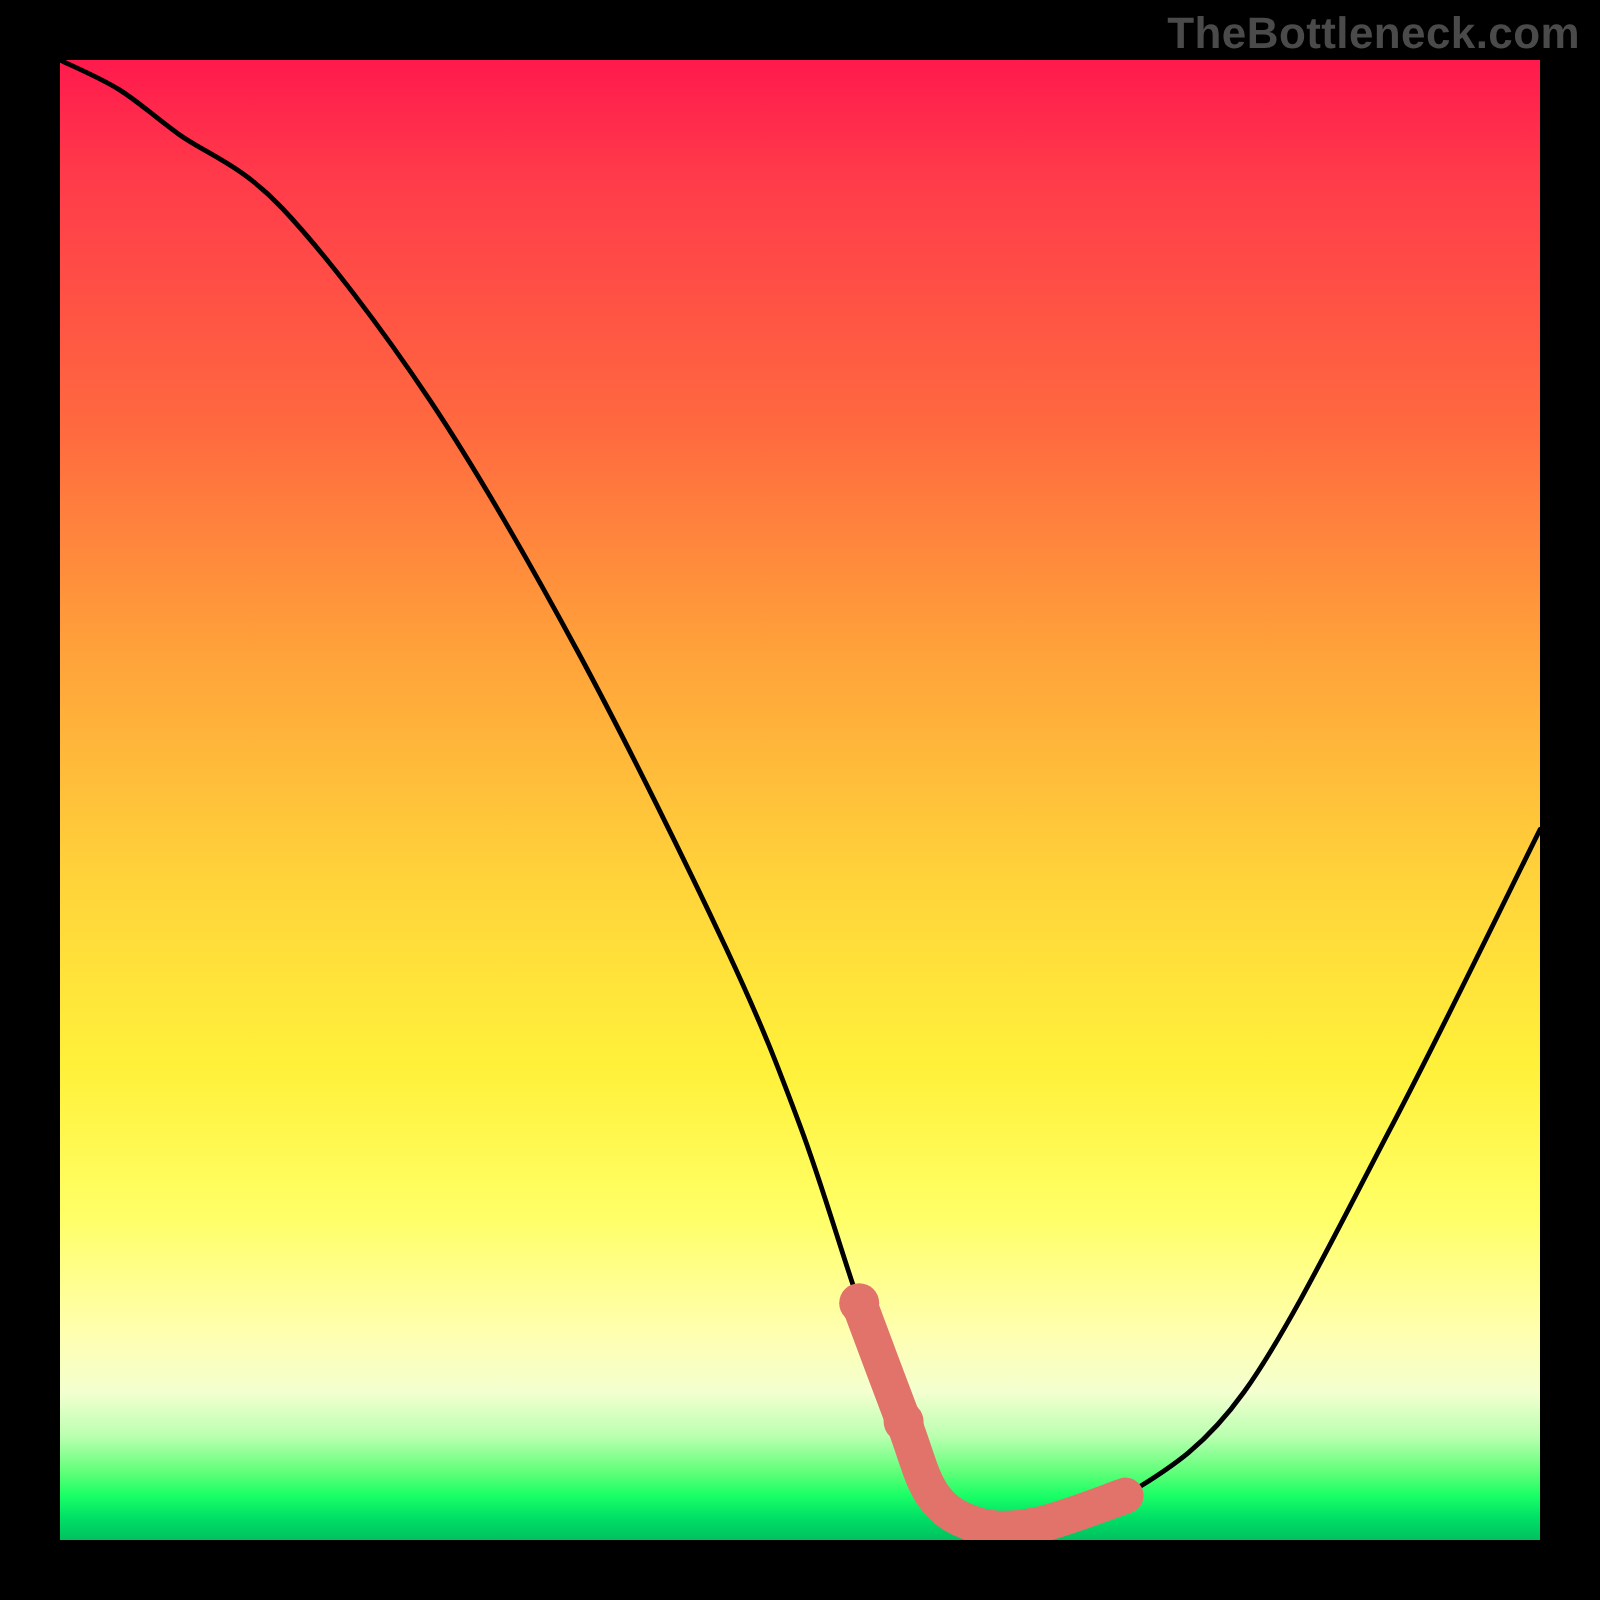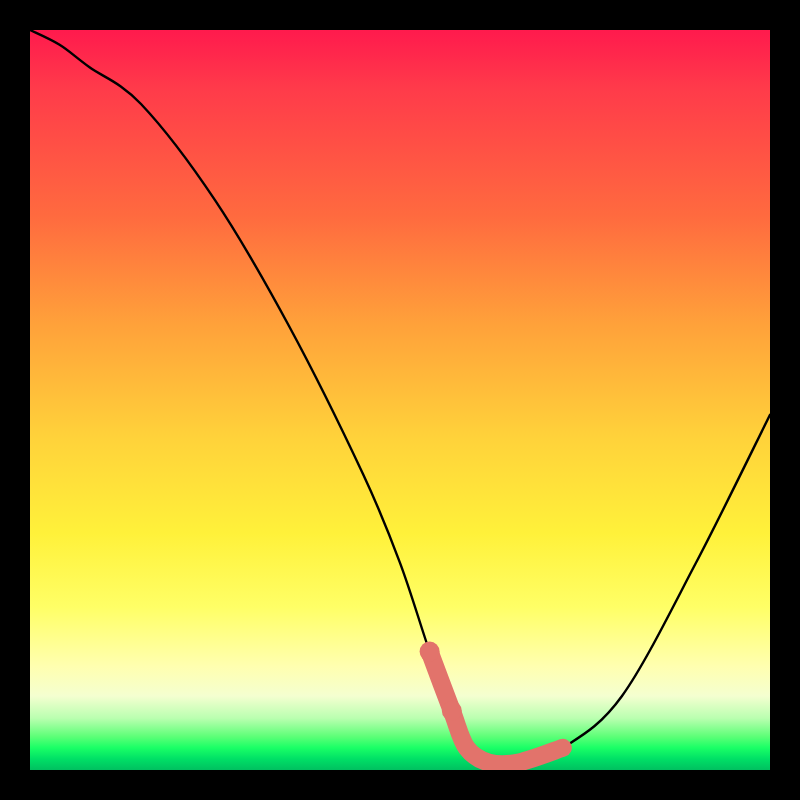--- a/index.html
+++ b/index.html
@@ -67,20 +67,21 @@
     left: 0;
     top: 0;
     width: 100%;
     height: 100%;
   }
 </style>
 </head>
 <body>
 
 <div class="frame">
+  <div class="watermark">TheBottleneck.com</div>
   <div class="plot">
     <div class="gradient"></div>
     <svg class="curve" viewBox="0 0 740 740" preserveAspectRatio="none">
       <path id="curve-path" d="M 0 0 C 4.933333333333334 2.466666666666678 19.733333333333334 8.6333333333334 29.6 14.800000000000068 C 39.46666666666667 20.966666666666736 45.63333333333333 27.133333333333347 59.2 37 C 72.76666666666667 46.86666666666665 90.03333333333333 51.80000000000001 111 74 C 131.96666666666667 96.19999999999999 160.33333333333334 133.19999999999993 185 170.19999999999993 C 209.66666666666666 207.19999999999993 234.33333333333334 250.36666666666665 259 296 C 283.6666666666667 341.6333333333333 314.5 404.53333333333336 333 444 C 351.5 483.46666666666664 358.9 503.19999999999993 370 532.8 C 381.1 562.4 390.9666666666667 596.9333333333334 399.6 621.6 C 408.23333333333335 646.2666666666667 415.6333333333333 664.7666666666667 421.79999999999995 680.8 C 427.9666666666666 696.8333333333333 430.4333333333333 709.1666666666666 436.59999999999997 717.8 C 442.76666666666665 726.4333333333333 450.1666666666667 730.1333333333333 458.8 732.6 C 467.43333333333334 735.0666666666667 476.0666666666667 735.0666666666667 488.40000000000003 732.6 C 500.73333333333335 730.1333333333333 515.5333333333333 728.9 532.8 717.8 C 550.0666666666666 706.6999999999999 569.8 696.8333333333334 592 666 C 614.2 635.1666666666666 641.3333333333334 579.6666666666666 666 532.8 C 690.6666666666666 485.9333333333333 727.6666666666666 409.4666666666667 740 384.8" fill="none" stroke="#000000" stroke-width="2.4" stroke-linecap="round"></path>
       <path id="highlight-path" d="M 399.6 621.6 C 403.3 631.4666666666667 415.6333333333333 664.7666666666667 421.79999999999995 680.8 C 427.9666666666666 696.8333333333333 430.4333333333333 709.1666666666666 436.59999999999997 717.8 C 442.76666666666665 726.4333333333333 450.1666666666667 730.1333333333333 458.8 732.6 C 467.43333333333334 735.0666666666667 476.0666666666667 735.0666666666667 488.40000000000003 732.6 C 500.73333333333335 730.1333333333333 525.4 720.2666666666667 532.8 717.8" fill="none" stroke="#e2736b" stroke-width="18" stroke-linecap="round"></path>
       <circle id="hl-dot-a" r="10" fill="#e2736b" cx="399.6" cy="621.6"></circle>
       <circle id="hl-dot-b" r="10" fill="#e2736b" cx="421.79999999999995" cy="680.8"></circle>
     </svg>
   </div>
 </div>

